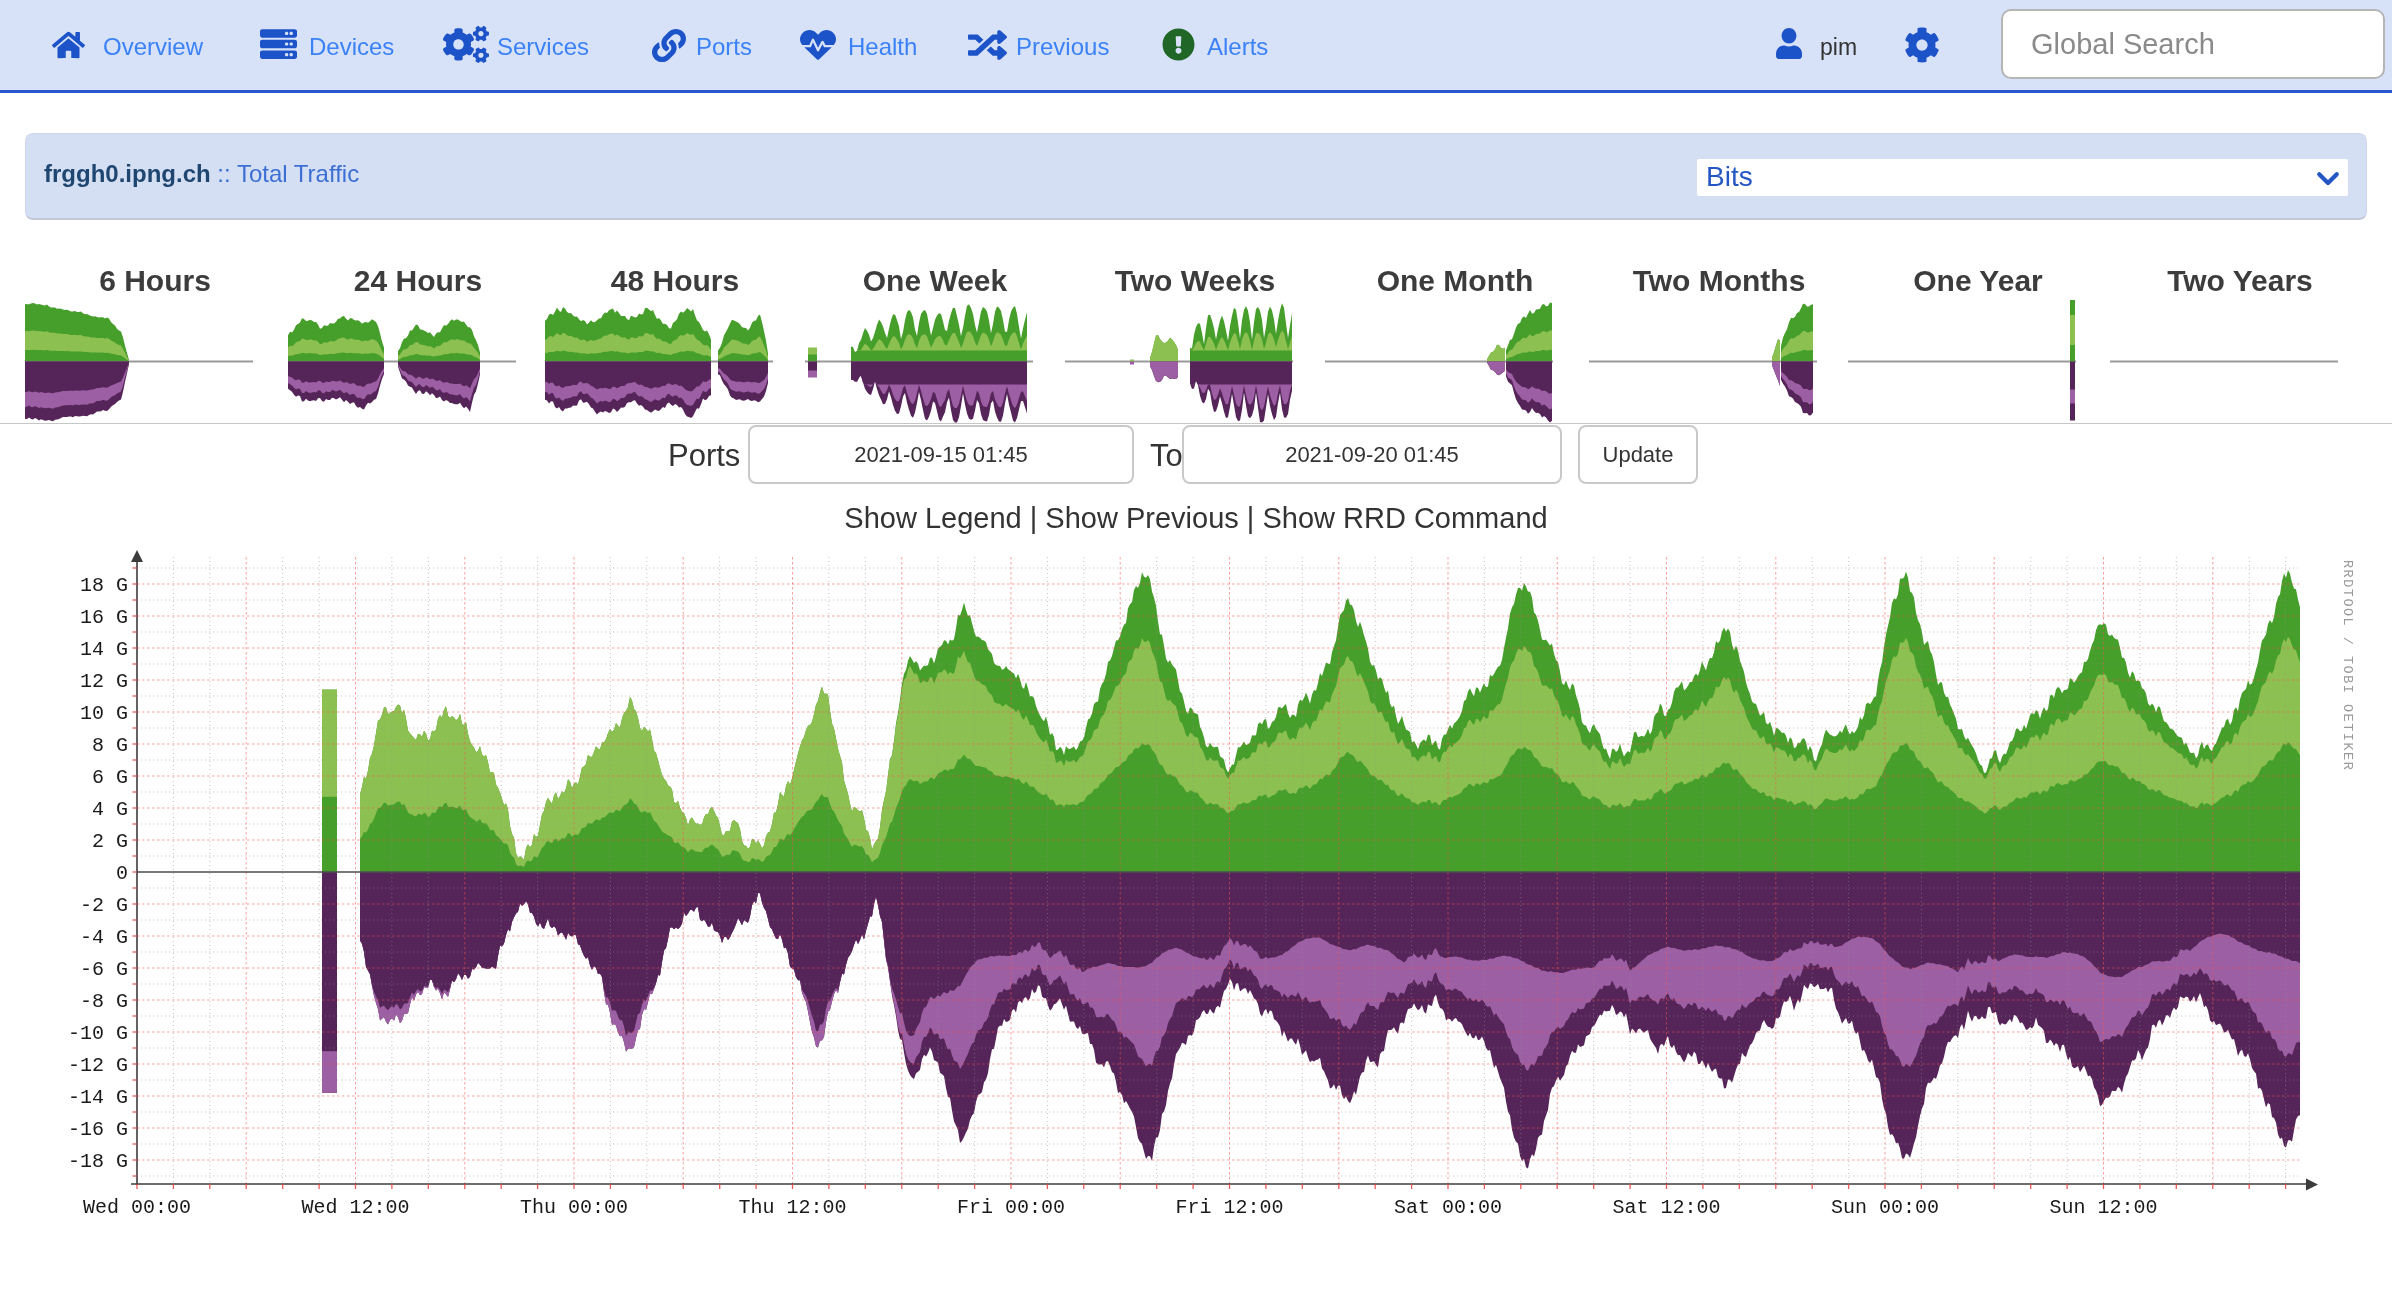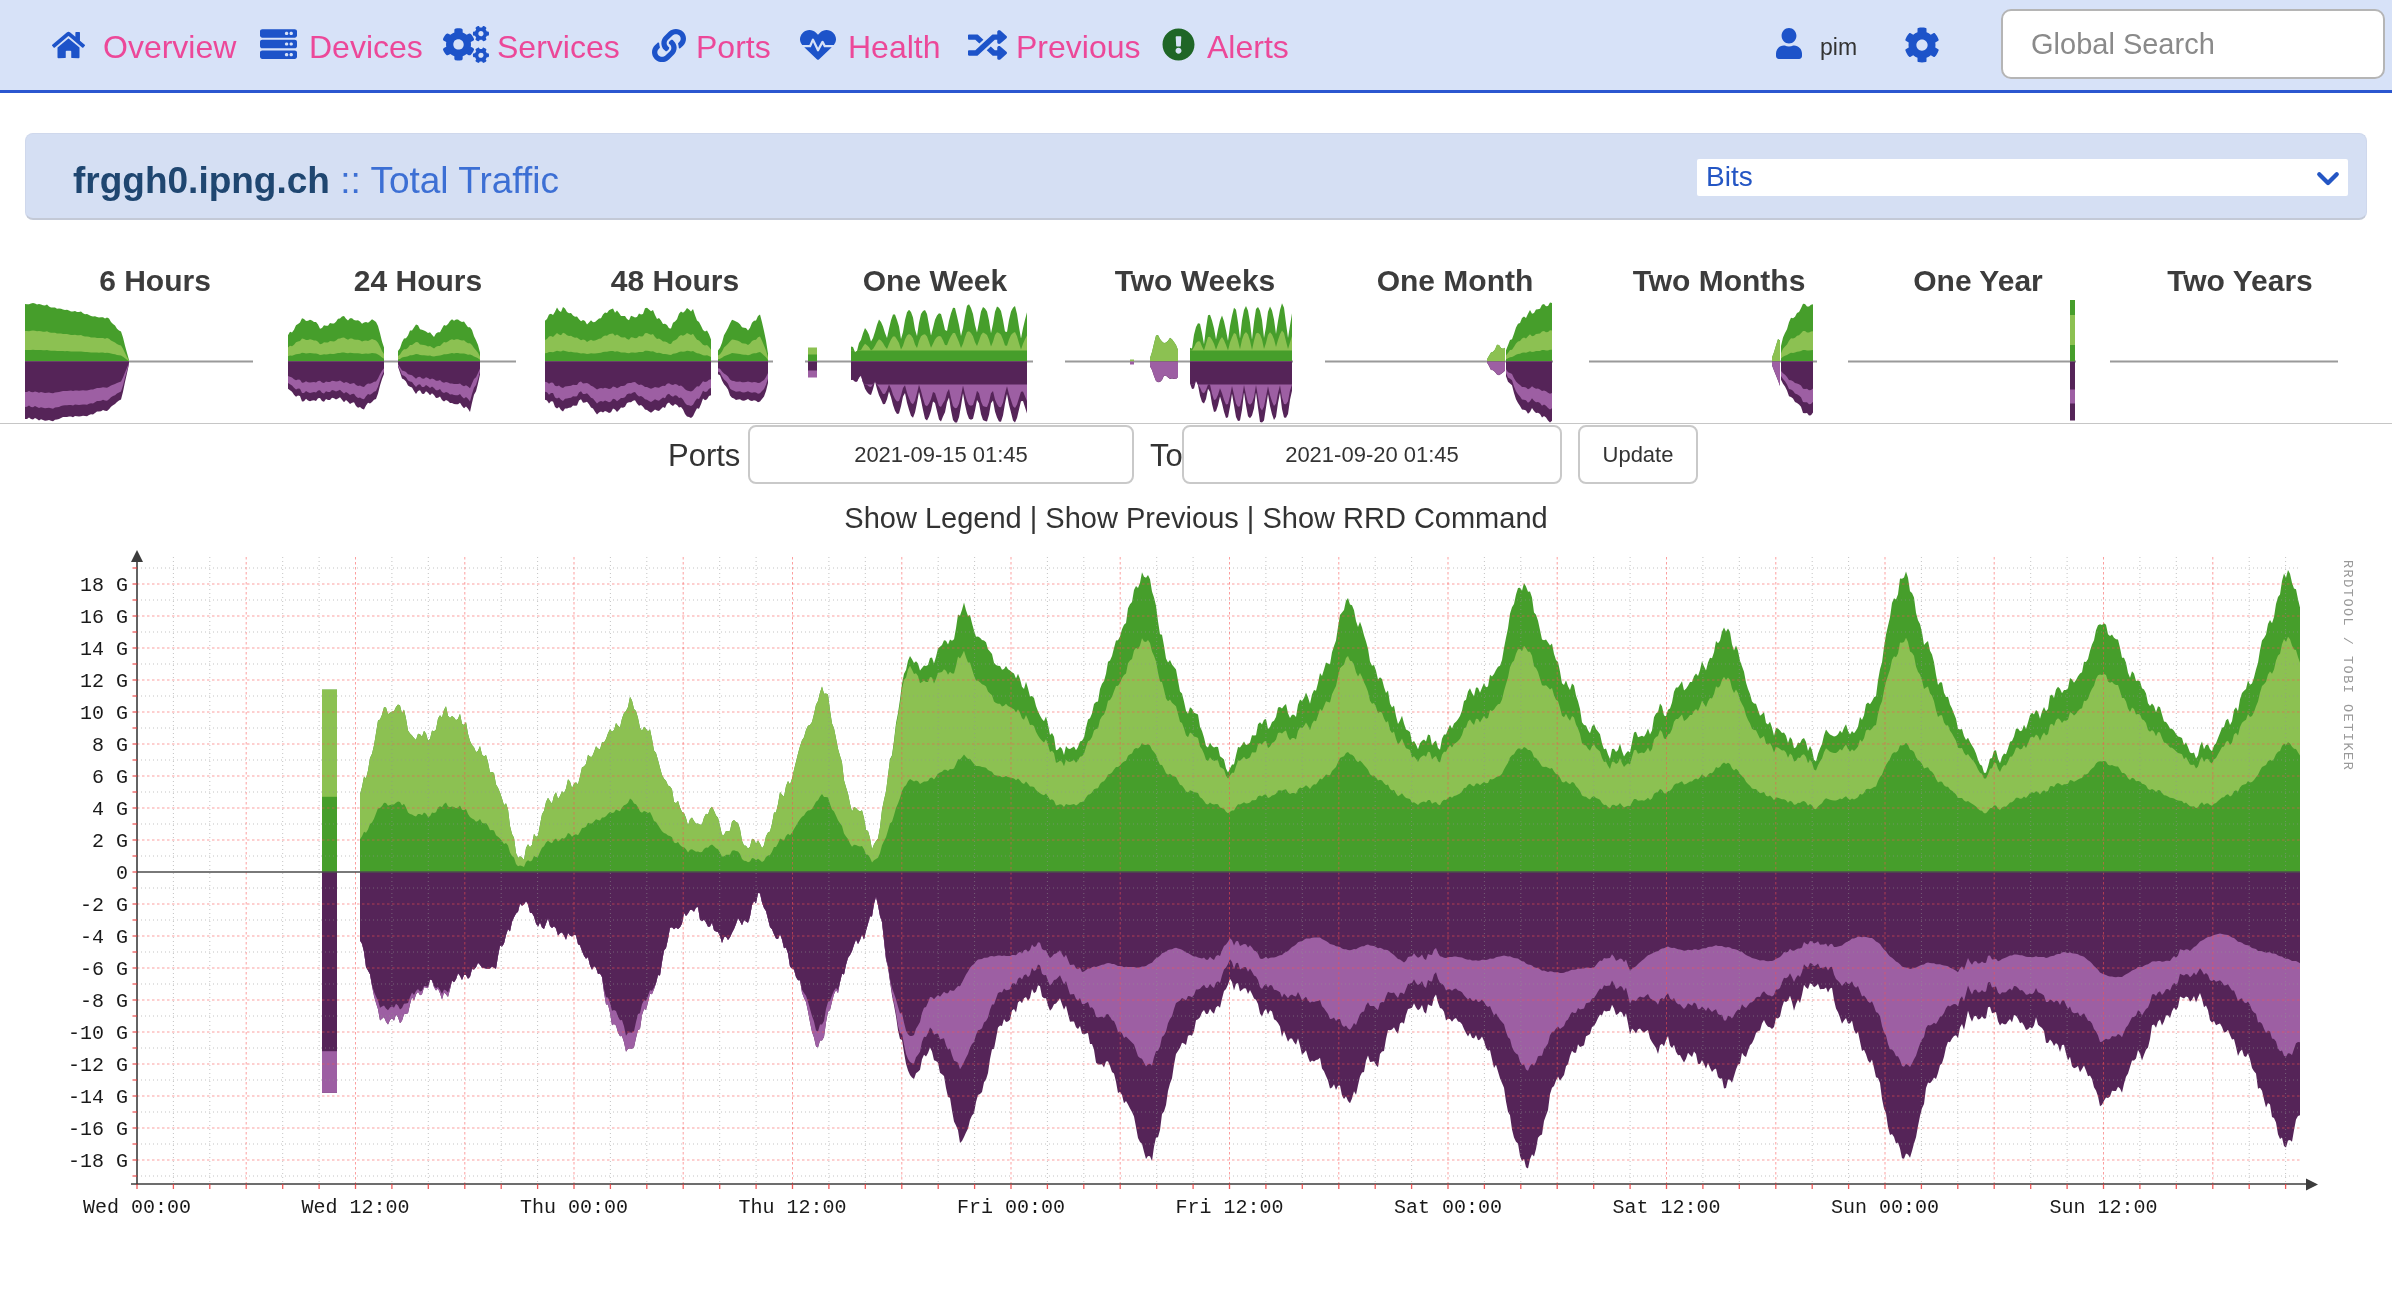--- a/index.html
+++ b/index.html
@@ -1,21 +1,21 @@
 <!DOCTYPE html>
 <html><head>
 <meta charset="utf-8">
 <style>
 * { margin:0; padding:0; box-sizing:border-box; }
 body { width:2392px; height:1294px; background:#ffffff; font-family:"Liberation Sans", sans-serif; position:relative; overflow:hidden; }
 .navbar { position:absolute; left:0; top:0; width:2392px; height:93px; background:#d7e2f8; border-bottom:3px solid #2b57d0; }
-.navtext { position:absolute; top:0; height:94px; line-height:94px; font-size:32px; color:#ec4899; }
+.navtext { position:absolute; top:0; height:94px; line-height:94px; font-size:24px; color:#3b82f6; }
 .search { position:absolute; left:1985px; top:9px; width:384px; height:70px; background:#fff; border:2px solid #b5b5b5; border-radius:10px; font-size:29px; color:#8a8a8a; line-height:66px; padding-left:28px;margin-left:16px; }
 .titlebar { position:absolute; left:25px; top:133px; width:2342px; height:87px; background:#d5dff3; border:1px solid #cfd8ec; border-bottom:2px solid #c3c9d6; border-radius:8px; }
-.titletext { position:absolute; left:47px; top:26px; font-size:37px; }
+.titletext { position:absolute; left:18px; top:26px; font-size:24px; }
 .bitssel { position:absolute; left:1671px; top:25px; width:651px; height:37px; background:#fff; border-radius:2px; }
 .bitstext { position:absolute; left:9px; top:2px; font-size:28px; color:#2456c4; }
 .fromrow { position:absolute; left:0; top:425px; width:2392px; font-size:31px; color:#333; }
 .inputbox { position:absolute; height:59px; background:#fff; border:2px solid #c9c9c9; border-radius:8px; font-size:22px; color:#333; text-align:center; line-height:55px; }
 .showrow { position:absolute; left:0; top:502px; width:2392px; text-align:center; font-size:29px; color:#333; }
 .hr1 { position:absolute; left:0; top:423px; width:2392px; height:1px; background:#c6c6c6; }
 </style>
 </head>
 <body>
 <div class="navbar"></div>

